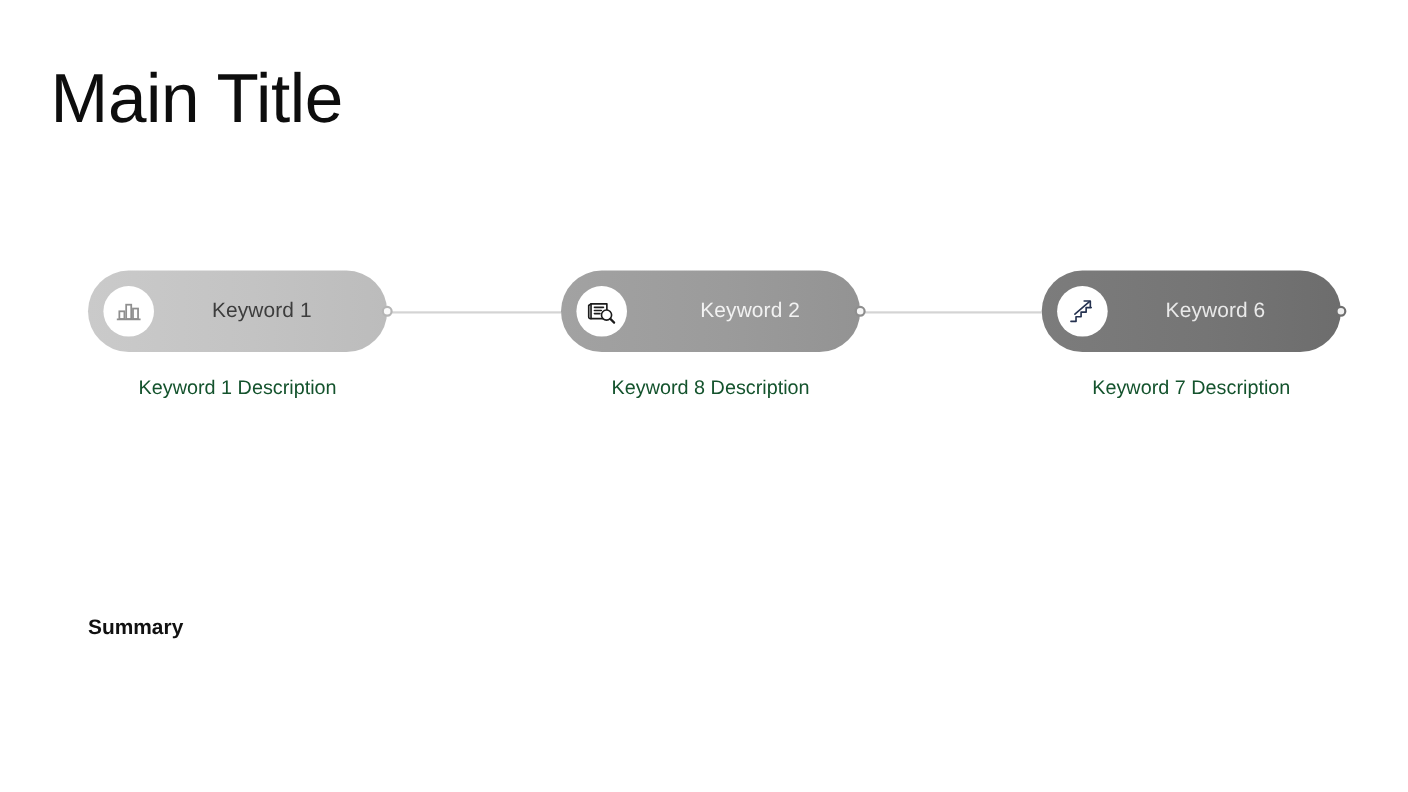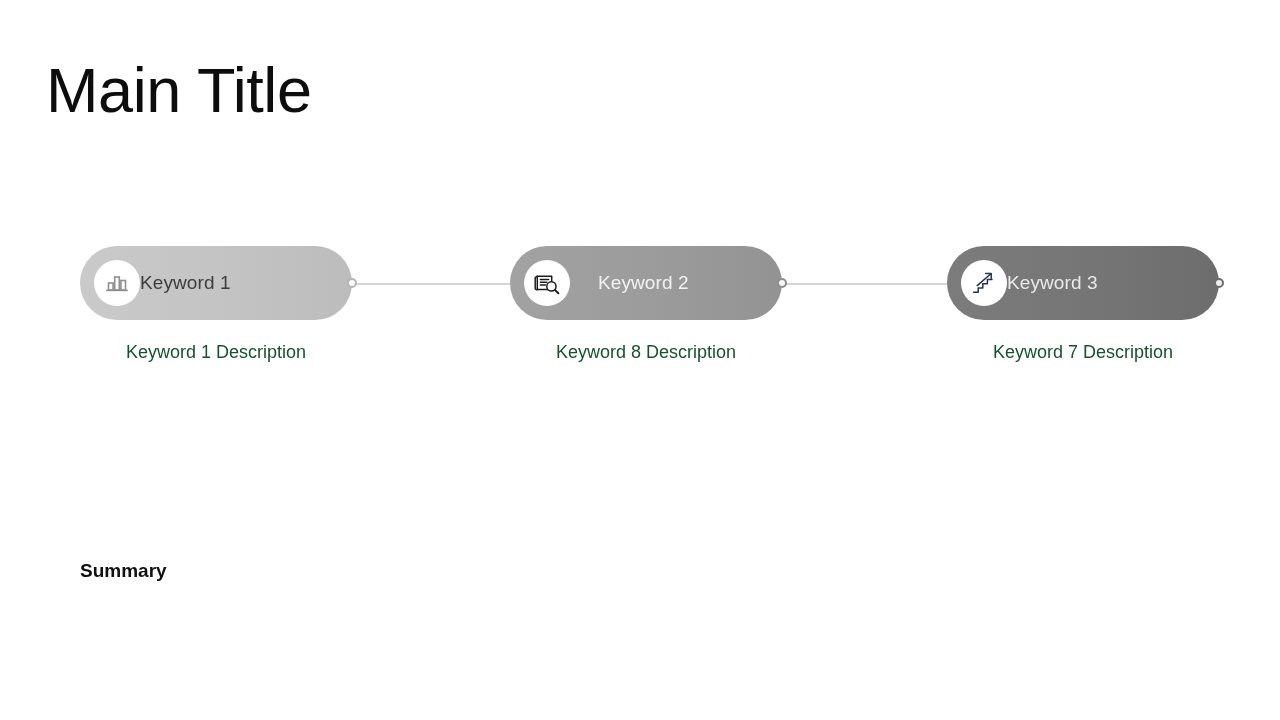--- a/index.html
+++ b/index.html
@@ -82,20 +82,21 @@
     background: #ffffff;
     display: flex;
     align-items: center;
     justify-content: center;
     flex: none;
   }
   .icon-badge svg { display: block; }
 
   .pill-label {
     flex: 1;
+    text-align: center;
     font-size: 19px;
     font-weight: 400;
     letter-spacing: 0.1px;
     padding-right: 16px;
     white-space: nowrap;
   }
   .step-1 .pill-label { color: #3d3d3d; }
   .step-2 .pill-label { color: #f2f2f2; padding-left: 28px; }
   .step-3 .pill-label { color: #e9e9e9; }
 
@@ -206,21 +207,21 @@
       <div class="pill">
         <span class="icon-badge">
           <svg width="28" height="28" viewBox="0 0 28 28" aria-hidden="true">
             <g fill="none" stroke="#253250" stroke-width="1.5" stroke-linecap="round" stroke-linejoin="round">
               <path d="M3.6 23.2 h4.6 v-4.2 h4.6 v-4.2 h4.6 v-4.2 h4.6"></path>
               <path d="M7.2 16.6 L20.4 5.2"></path>
               <path d="M15.6 4.6 h5.6 v5.6"></path>
             </g>
           </svg>
         </span>
-        <span class="pill-label">Keyword 3</span>
+        <span class="pill-label">Keyword 6</span>
         <span class="node"></span>
       </div>
       <div class="desc">Keyword 7 Description</div>
     </div>
 
   </div>
 
   <div class="summary">Summary</div>
 
 </div>

